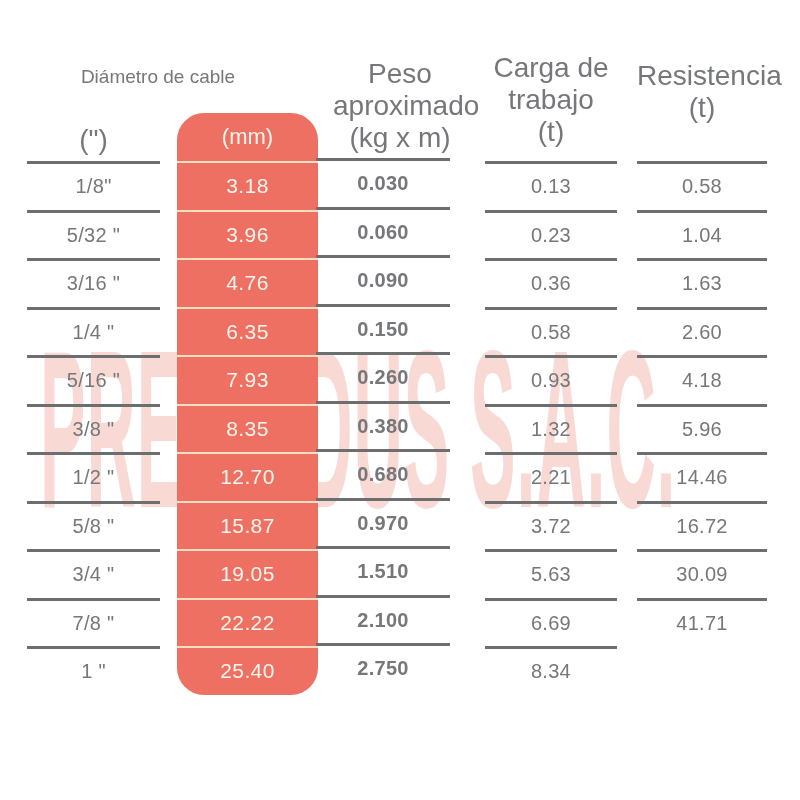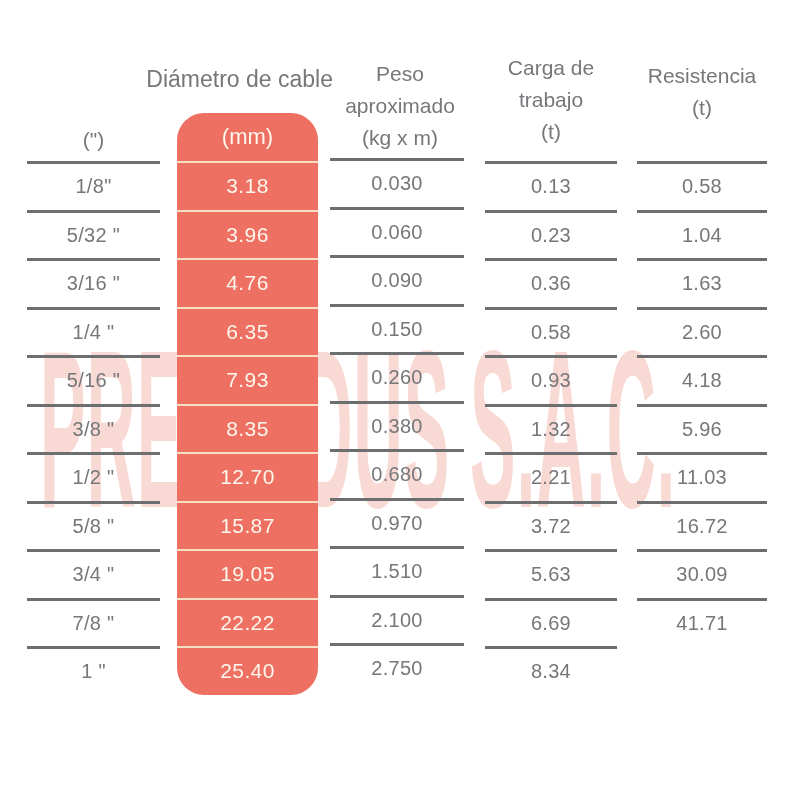--- a/index.html
+++ b/index.html
@@ -19,43 +19,43 @@
   
   .watermark{
     position:absolute;left:40px;top:300px;z-index:1;
     font-size:150px;font-weight:bold;letter-spacing:2px;
     color:var(--watermark_pink);white-space:nowrap;
     transform:scale(0.455,1.5);transform-origin:left top;
     user-select:none;
   }
   
   .title{
-    position:absolute;left:41px;top:66px;width:292px;z-index:2;
-    text-align:right;font-size:23px;color:var(--text_gray);
+    position:absolute;left:12px;top:66px;width:292px;z-index:2;
+    text-align:center;font-size:19px;color:var(--text_gray);
   }
   .hdr{
     position:absolute;z-index:2;text-align:center;color:var(--text_gray);
-    font-size:21px;line-height:32px;
+    font-size:28px;line-height:32px;
   }
   .hdr-in{left:27px;top:124px;width:133px;}
   .hdr-peso{left:333px;top:58px;width:134px;}
   .hdr-carga{left:485px;top:52px;width:132px;}
   .hdr-resist{left:637px;top:60px;width:130px;}
   
   .col{
     position:absolute;top:161px;z-index:2;
   }
   .col .cell{
     box-sizing:border-box;height:48.5px;
     border-top:3px solid var(--line_gray);
     display:flex;align-items:center;justify-content:center;
     font-size:20px;color:var(--text_gray);letter-spacing:0.3px;
   }
   .col-in{left:27px;width:133px;}
-  .col-peso{left:330px;width:134px;top:158px;}
+  .col-peso{left:316px;width:134px;top:158px;font-weight:bold;}
   .col-carga{left:485px;width:132px;}
   .col-resist{left:637px;width:130px;}
   
   .red-col{
     position:absolute;left:177px;top:113px;width:141px;z-index:2;
     background:var(--accent_red);
     border-radius:27px;
   }
   .red-col .red-head{
     height:48px;display:flex;align-items:center;justify-content:center;
@@ -153,19 +153,19 @@
     <div class="cell">8.34</div>
   </div>
 
   <div class="col col-resist">
     <div class="cell">0.58</div>
     <div class="cell">1.04</div>
     <div class="cell">1.63</div>
     <div class="cell">2.60</div>
     <div class="cell">4.18</div>
     <div class="cell">5.96</div>
-    <div class="cell">11.03</div>
+    <div class="cell">14.46</div>
     <div class="cell">16.72</div>
     <div class="cell">30.09</div>
     <div class="cell">41.71</div>
   </div>
 
 </div>
 
 </body></html>

